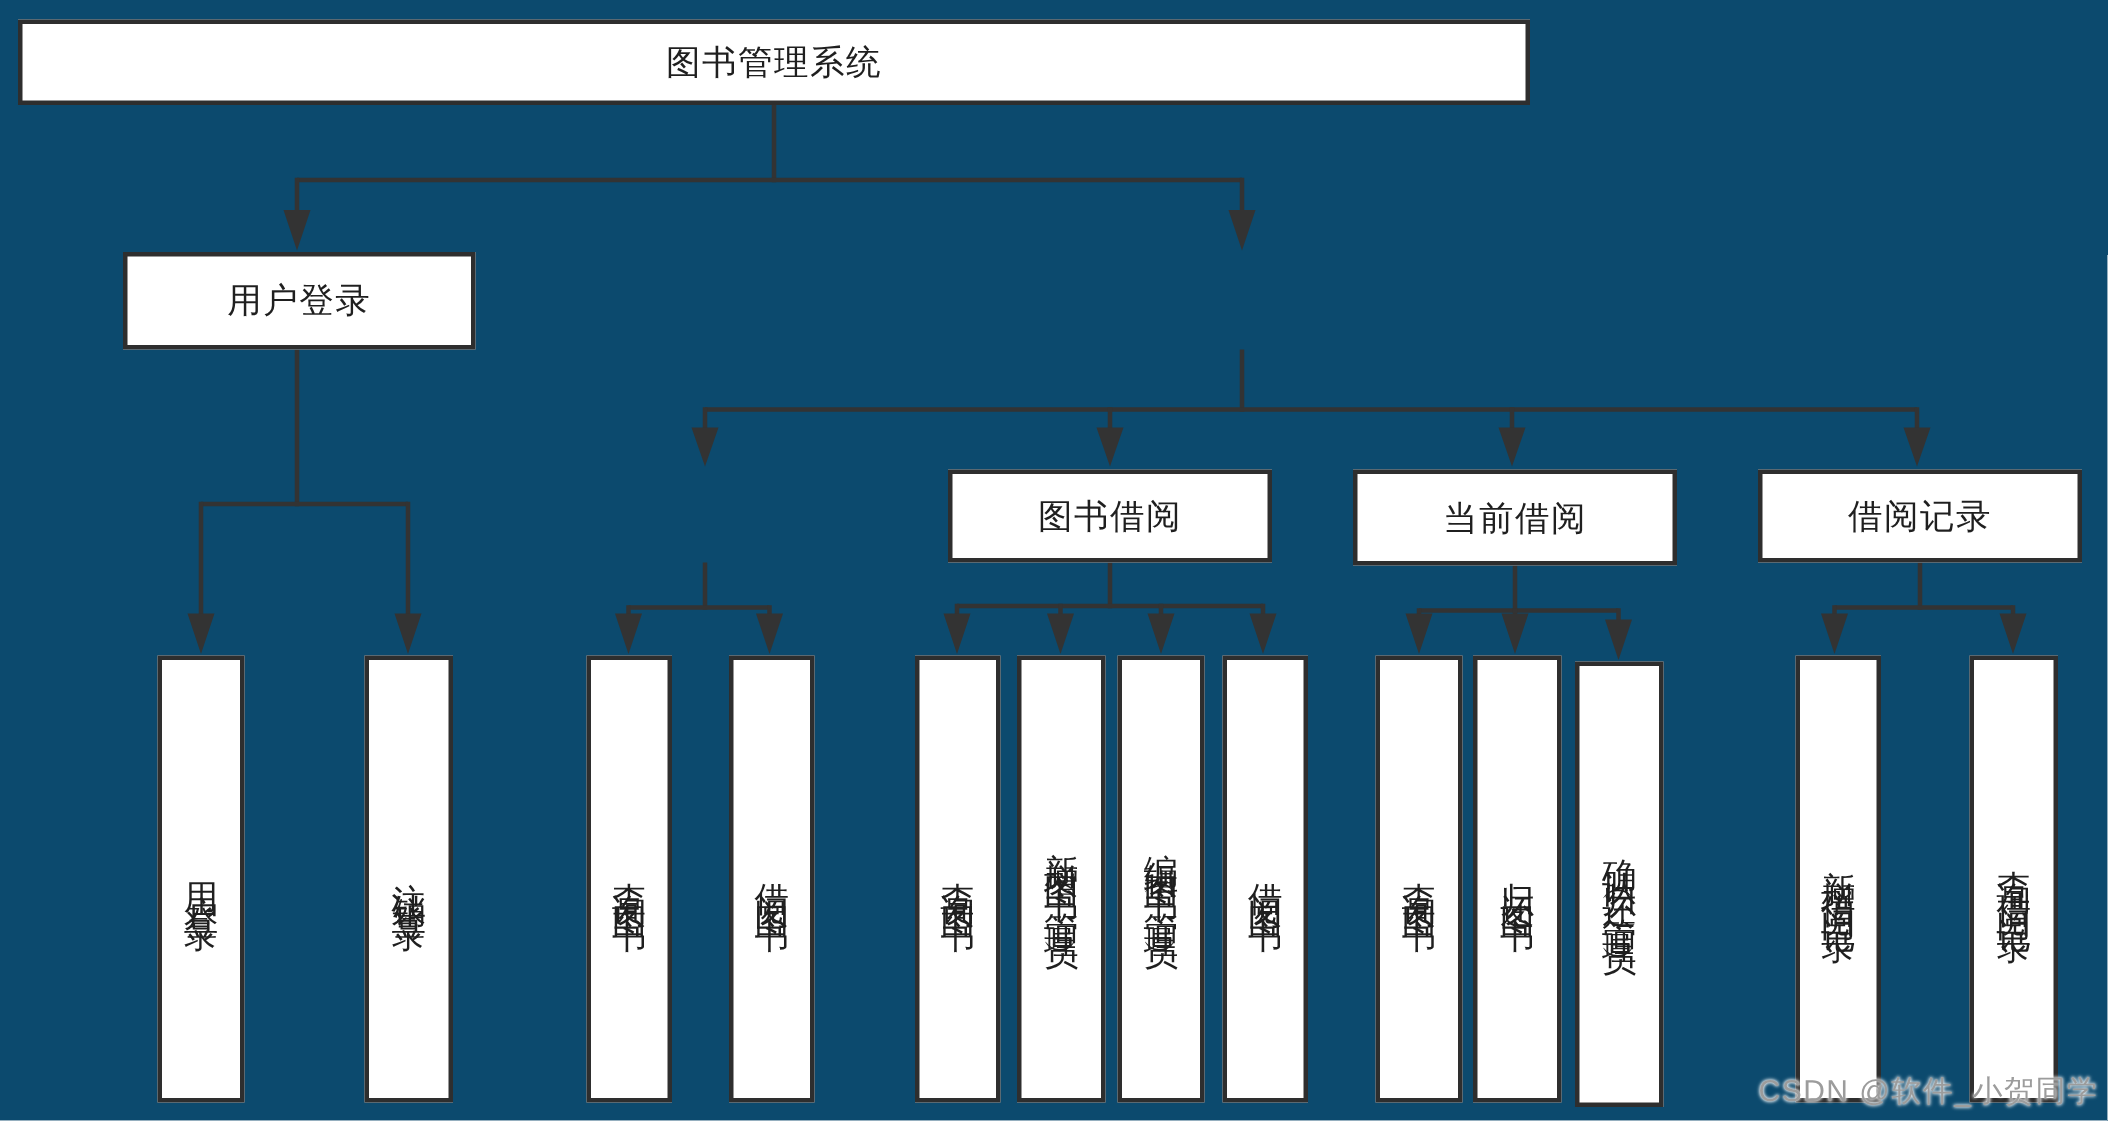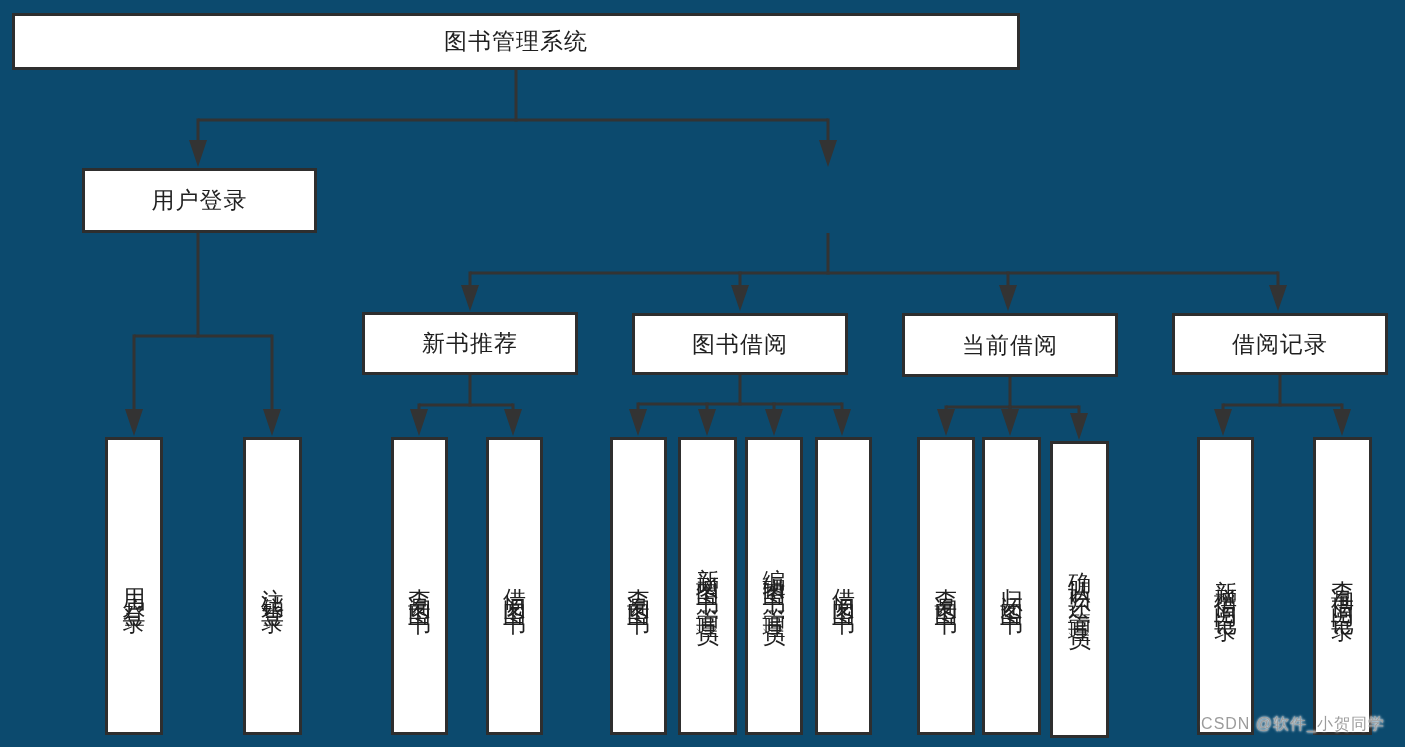--- a/index.html
+++ b/index.html
@@ -40,24 +40,24 @@
   .node.leaf span {
     writing-mode: vertical-rl;
     text-orientation: mixed;
     font-size: 23px;
     letter-spacing: 8px;
     line-height: 1;
     white-space: nowrap;
   }
   .watermark {
     position: absolute;
-    right: 20px;
+    right: 6px;
     top: 714px;
     z-index: 5;
-    font-size: 16px;
+    font-size: 20px;
     letter-spacing: 1px;
     color: #9c9c9c;
     text-shadow: 0 0 3px #ffffff, 0 0 2px #ffffff;
     white-space: nowrap;
   }
 </style>
 </head>
 <body>
 
 <div class="canvas">
@@ -126,23 +126,20 @@
   </svg>
 
   <div class="node h" style="left:12px;top:13px;width:1008px;height:57px">
     <span>图书管理系统</span>
   </div>
 
   <div class="node h" style="left:82px;top:168px;width:235px;height:65px">
     <span>用户登录</span>
   </div>
 
-  <div class="node h" style="left:362px;top:312px;width:216px;height:63px">
-    <span>新书推荐</span>
-  </div>
   <div class="node h" style="left:632px;top:313px;width:216px;height:62px">
     <span>图书借阅</span>
   </div>
   <div class="node h" style="left:902px;top:313px;width:216px;height:64px">
     <span>当前借阅</span>
   </div>
   <div class="node h" style="left:1172px;top:313px;width:216px;height:62px">
     <span>借阅记录</span>
   </div>
 

